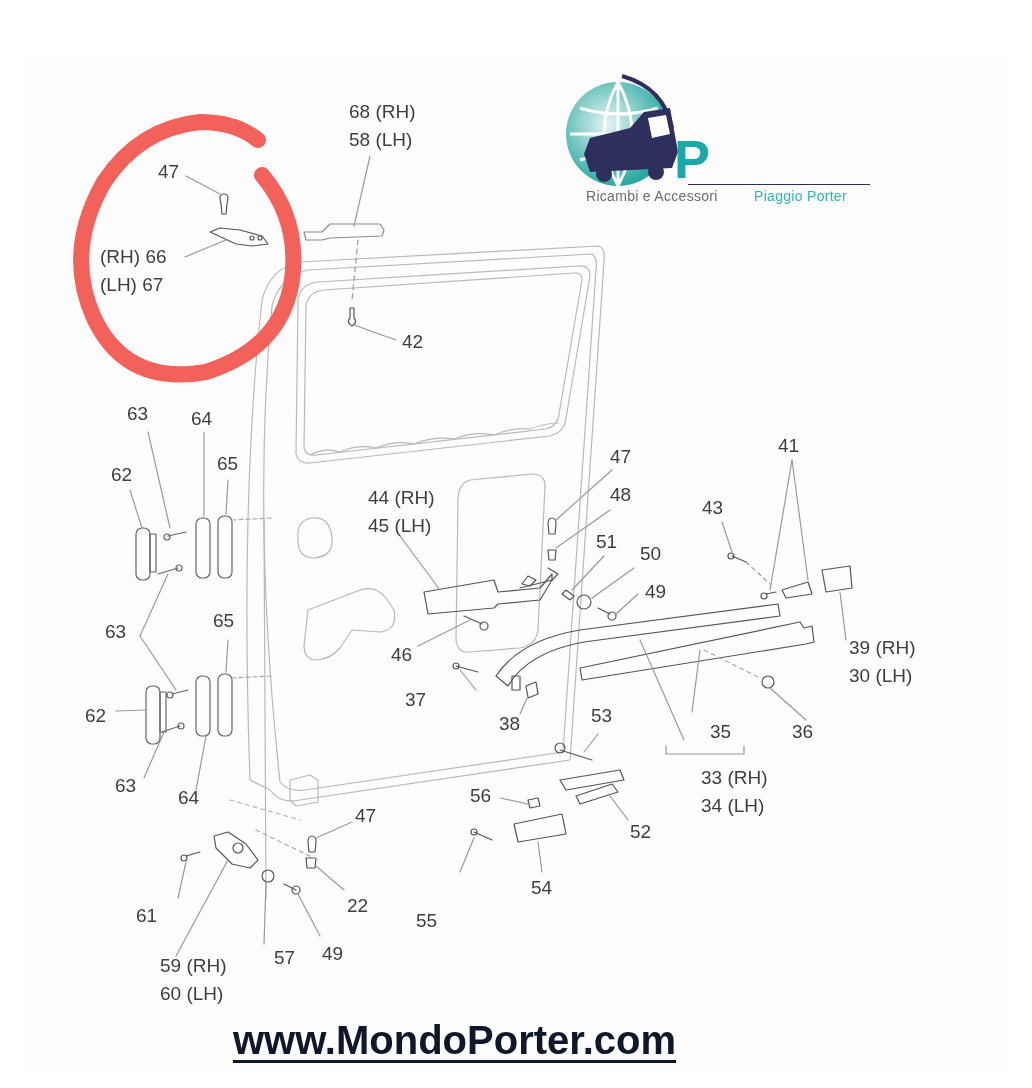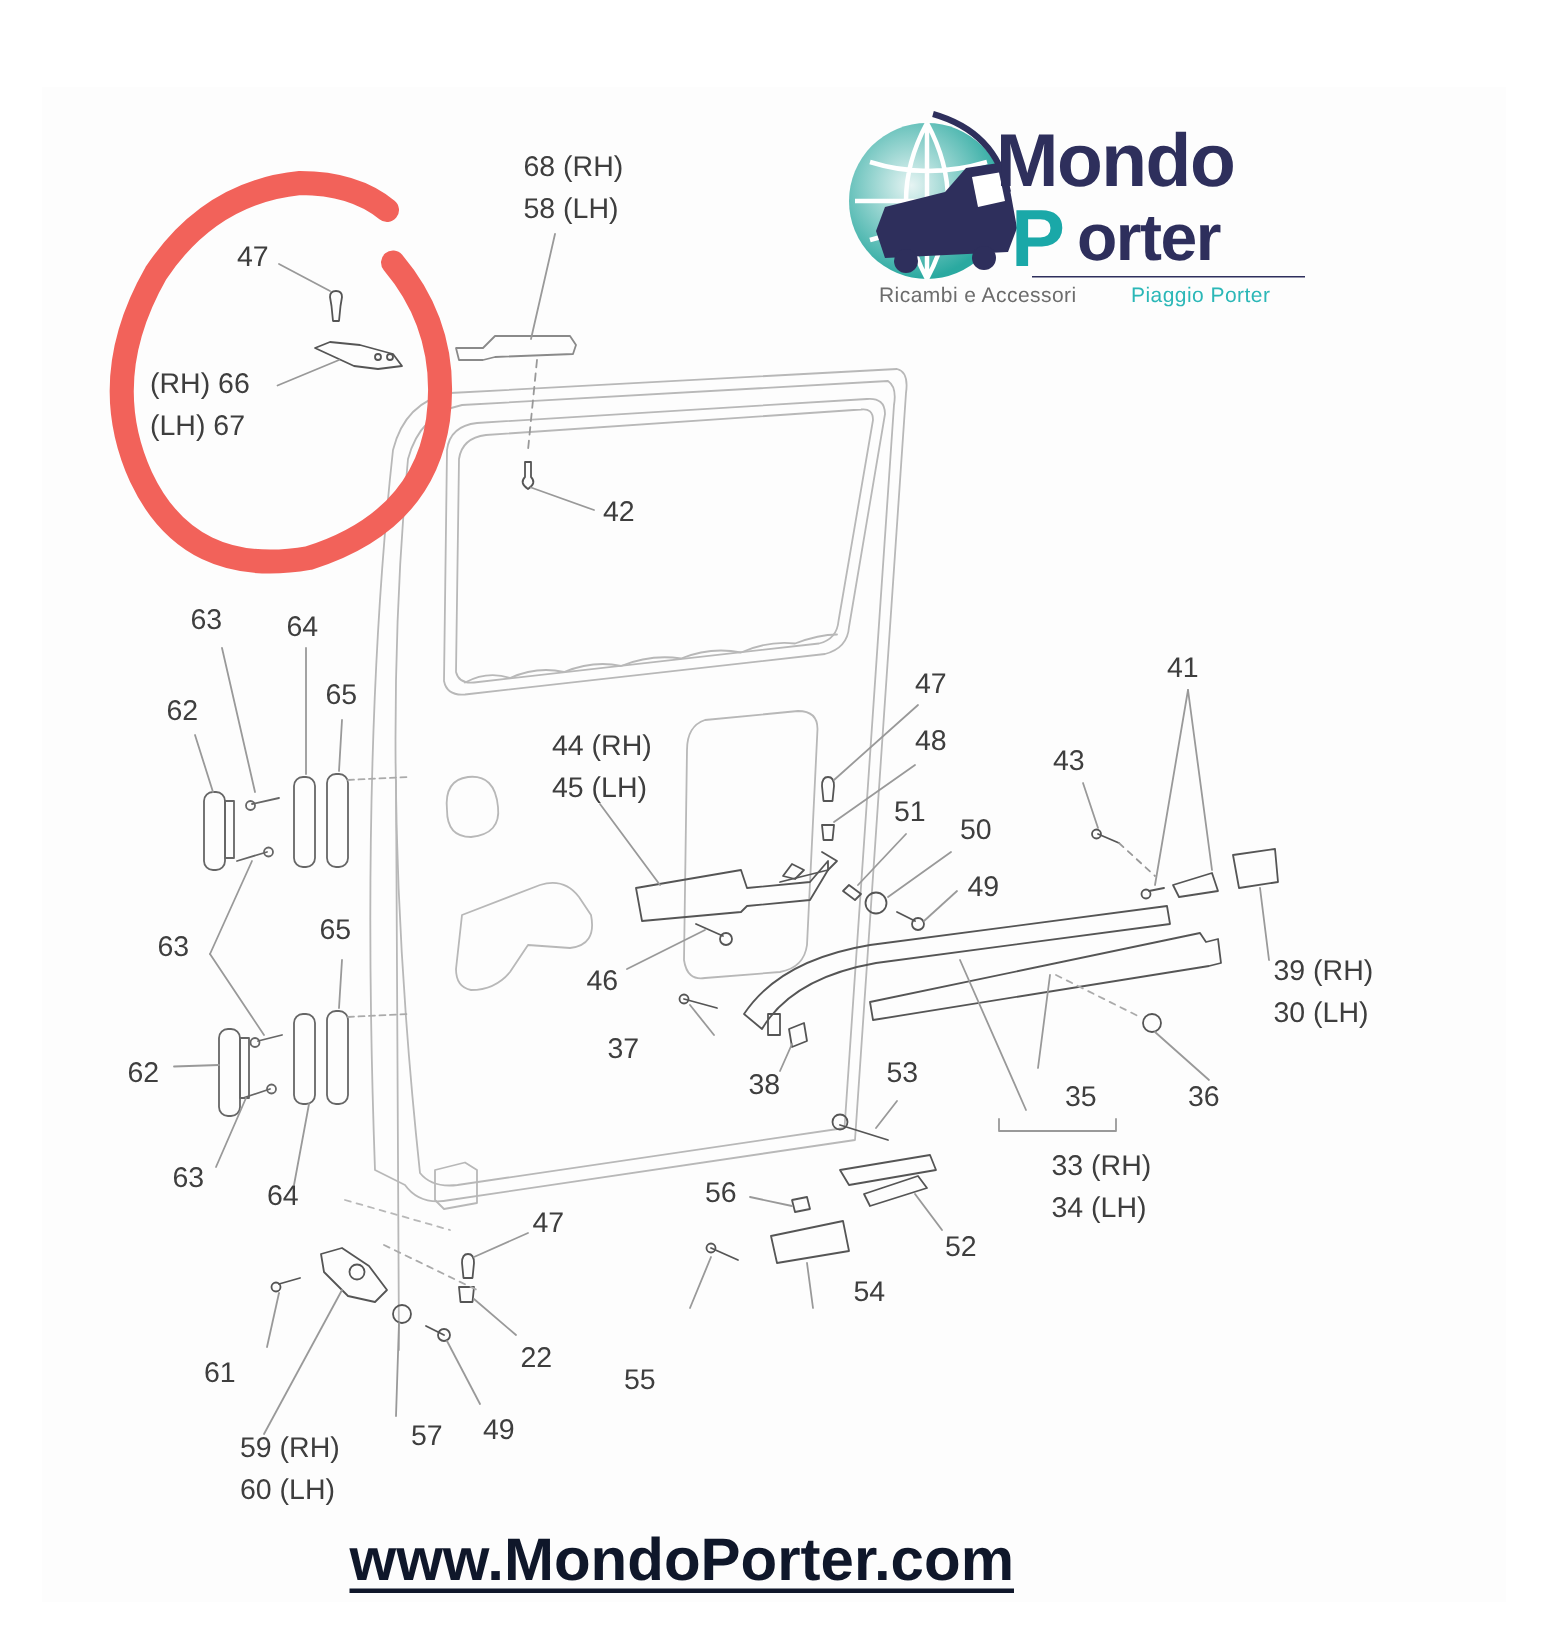--- a/index.html
+++ b/index.html
@@ -218,23 +218,21 @@
         </radialGradient>
       </defs>
       <circle cx="58" cy="66" r="52" fill="url(#g1)"></circle>
       <path d="M10 66 H106 M58 14 V118 M20 40 Q58 52 98 40 M20 92 Q58 80 98 92 M58 14 Q30 66 58 118 M58 14 Q86 66 58 118" stroke="#ffffff" stroke-width="3" fill="none"></path>
       <path d="M62 8 Q104 20 112 60" stroke="#2e2f5c" stroke-width="4" fill="none"></path>
       <path d="M24 86 L30 70 L70 60 L84 44 L110 40 L118 84 L112 100 L30 104 Z" fill="#2e2f5c"></path>
       <path d="M88 50 L106 47 L110 66 L92 70 Z" fill="#ffffff"></path>
       <circle cx="44" cy="106" r="8" fill="#2e2f5c"></circle>
       <circle cx="96" cy="104" r="8" fill="#2e2f5c"></circle>
     </svg>
-    <div class="w-mondo">Mondo</div>
     <div class="big-p">P</div>
-    <div class="w-porter">orter</div>
     <div class="rule"></div>
     <div class="tag-1">Ricambi e Accessori</div>
     <div class="tag-2">Piaggio Porter</div>
   </div>
 
   <div class="callout two" style="left:349px;top:98px;">
     <span>68 (RH)</span>
     <span>58 (LH)</span>
   </div>
   <div class="callout" style="left:158px;top:158px;">47</div>
@@ -277,21 +275,21 @@
   <div class="callout" style="left:792px;top:718px;">36</div>
   <div class="callout two" style="left:701px;top:764px;">
     <span>33 (RH)</span>
     <span>34 (LH)</span>
   </div>
 
   <div class="callout" style="left:591px;top:702px;">53</div>
   <div class="callout" style="left:470px;top:782px;">56</div>
   <div class="callout" style="left:630px;top:818px;">52</div>
   <div class="callout" style="left:416px;top:871px;margin-top:36px;">55</div>
-  <div class="callout" style="left:531px;top:848px;margin-left:38px;">54</div>
+  <div class="callout" style="left:531px;top:874px;">54</div>
 
   <div class="callout" style="left:355px;top:802px;">47</div>
   <div class="callout" style="left:347px;top:892px;">22</div>
   <div class="callout" style="left:136px;top:902px;">61</div>
   <div class="callout" style="left:250px;top:944px;margin-left:24px;">57</div>
   <div class="callout" style="left:322px;top:940px;">49</div>
   <div class="callout two" style="left:160px;top:952px;">
     <span>59 (RH)</span>
     <span>60 (LH)</span>
   </div>

